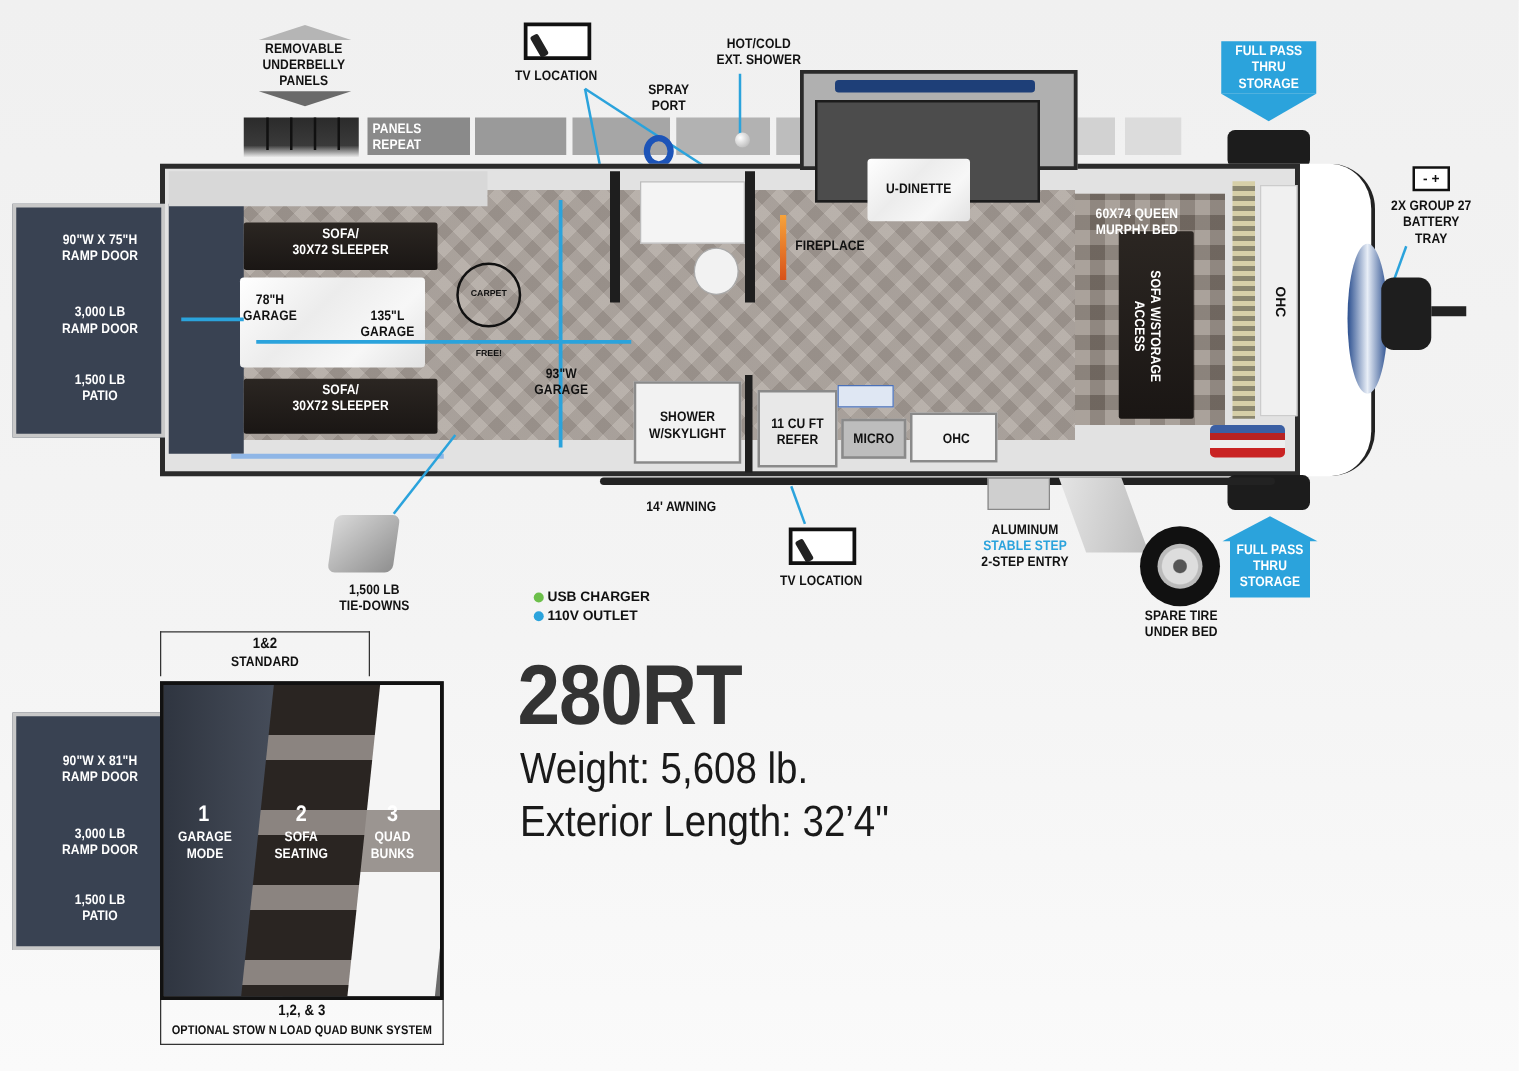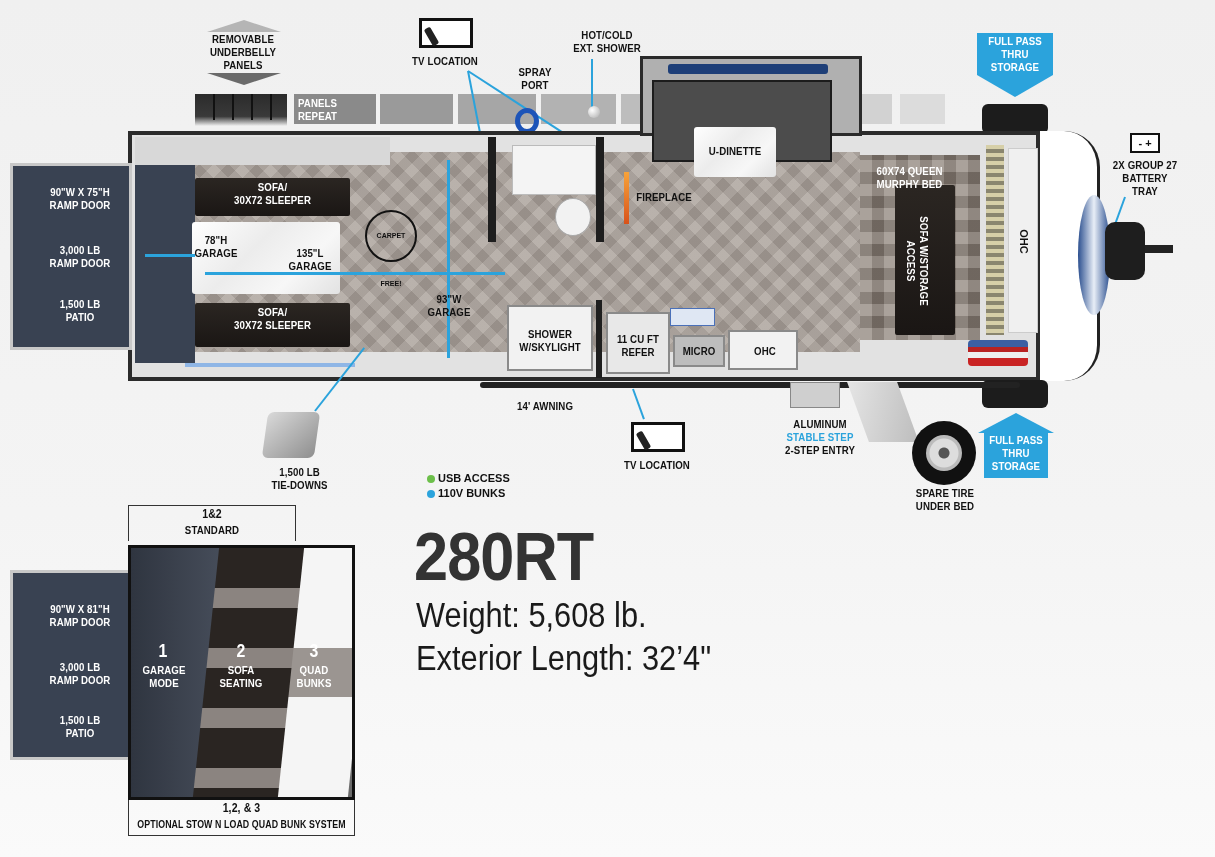--- a/index.html
+++ b/index.html
@@ -215,24 +215,24 @@
 <div class="abs" style="left:480px;top:382px;width:540px;height:6px;background:#222;border-radius:3px;"></div>
 <div class="lbl" style="left:505px;top:400px;width:80px;">14' AWNING</div>
 
 <div class="abs" style="left:265px;top:412px;width:52px;height:46px;background:linear-gradient(135deg,#d9d9d9,#8f8f8f);border-radius:6px;transform:skewX(-8deg);"></div>
 <div class="callout" style="left:315px;top:410px;width:80px;transform:rotate(-52deg);"></div>
 <div class="lbl" style="left:262px;top:466px;width:75px;">1,500 LB
 TIE-DOWNS</div>
 
 <div class="legend" style="position:absolute;left:427px;top:471px;">
   <div style="font-size:11px;font-weight:bold;line-height:15px;">
-    <span class="legend-dot" style="background:#6cbf4a;"></span><span>USB ACCESS</span>
+    <span class="legend-dot" style="background:#6cbf4a;"></span><span>USB CHARGER</span>
   </div>
   <div style="font-size:11px;font-weight:bold;line-height:15px;">
-    <span class="legend-dot" style="background:#2ba3dc;"></span><span>110V BUNKS</span>
+    <span class="legend-dot" style="background:#2ba3dc;"></span><span>110V OUTLET</span>
   </div>
 </div>
 
 <div class="callout" style="left:633px;top:388px;width:32px;transform:rotate(70deg);"></div>
 <div class="tv-icon" style="left:631px;top:422px;"></div>
 <div class="lbl" style="left:612px;top:459px;width:90px;">TV LOCATION</div>
 
 <div class="abs" style="left:790px;top:382px;width:50px;height:26px;background:#cfcfcf;border:1px solid #888;"></div>
 <div class="abs" style="left:858px;top:382px;width:50px;height:60px;background:linear-gradient(120deg,#e5e5e5,#bdbdbd);transform:skewX(20deg);"></div>
 <div class="lbl" style="left:775px;top:418px;width:90px;">ALUMINUM</div>

